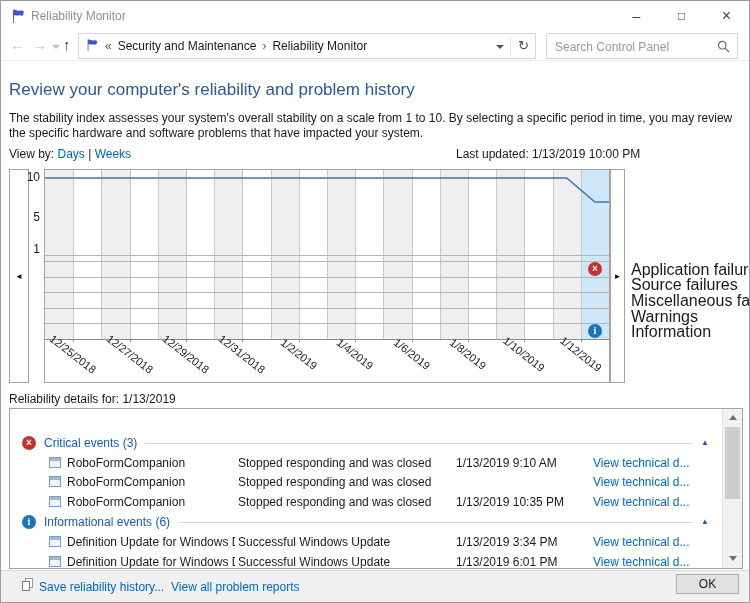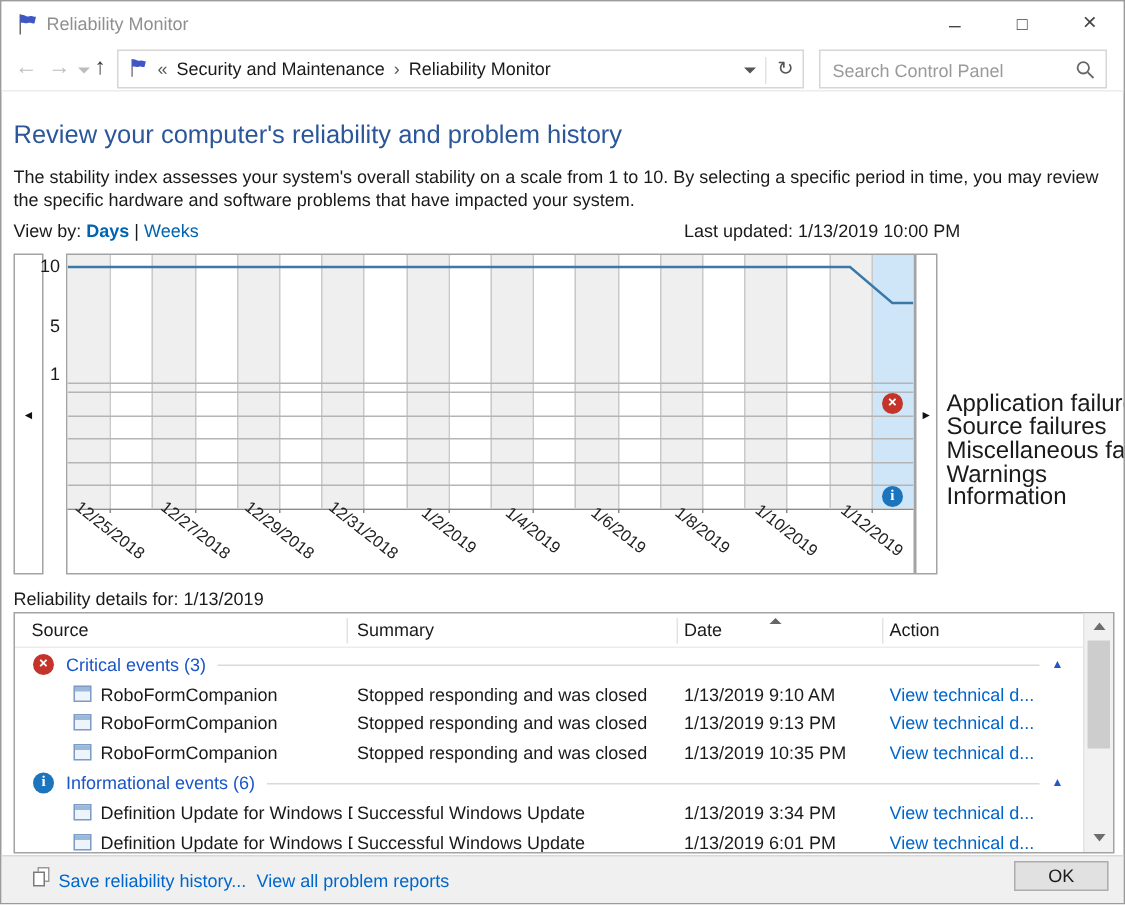--- a/index.html
+++ b/index.html
@@ -26,21 +26,21 @@
   #addr-divider{position:absolute;right:24px;top:4px;width:1px;height:18px;background:#e3e3e3;}
   #addr-refresh{position:absolute;right:6px;top:4px;font-size:13px;color:#555;}
   #searchbox{position:absolute;left:545px;top:2px;width:192px;height:26px;border:1px solid #d6d6d6;box-sizing:border-box;background:#fff;}
   #search-input{position:absolute;left:2px;top:2px;width:160px;height:20px;border:none;outline:none;font:12px "Liberation Sans","DejaVu Sans",sans-serif;color:#444;padding-left:6px;}
   #search-input::placeholder{color:#9a9a9a;}
   #search-mag{position:absolute;right:7px;top:6px;}
   
   #heading{position:absolute;left:8px;top:79px;font-size:17px;color:#2b579a;}
   #description{position:absolute;left:8px;top:110px;width:737px;line-height:15px;color:#1a1a1a;}
   #viewby{position:absolute;left:8px;top:146px;}
-  .daylink{color:#0063b1;font-weight:bold;text-align:right;}
+  .daylink{color:#0063b1;font-weight:normal;text-align:right;}
   .weeklink{color:#0063b1;}
   #last-updated{position:absolute;left:455px;top:146px;}
   
   #scroll-left{position:absolute;left:8px;top:168px;width:20px;height:214px;border:1px solid #a3a3a3;box-sizing:border-box;display:flex;align-items:center;justify-content:center;font-size:8px;color:#111;background:#fff;}
   #ylabels{position:absolute;left:24px;top:168px;width:17px;height:170px;}
   #ylabels div{position:absolute;right:2px;width:17px;text-align:right;font-size:12px;color:#1a1a1a;}
   #chart-outer{position:absolute;left:43px;top:168px;width:566px;height:214px;border:1px solid #a3a3a3;box-sizing:border-box;background:#fff;}
   #plot{position:absolute;left:0;top:0;width:564px;height:169px;border-bottom:1px solid #8b8b8b;overflow:hidden;}
   .band{position:absolute;top:0;height:100%;}
   .band.gy{background:#efefef;}
@@ -243,49 +243,38 @@
   <div id="legend">
       <div class="legend-item" style="top: 91.8px;">Application failures</div>
       <div class="legend-item" style="top: 107.4px;">Source failures</div>
       <div class="legend-item" style="top: 123px;">Miscellaneous failures</div>
       <div class="legend-item" style="top: 138.6px;">Warnings</div>
       <div class="legend-item" style="top: 154.2px;">Information</div>
     </div>
 
   <div id="details-title">Reliability details for: 1/13/2019</div>
   <div id="table">
-    <div id="thead">
-      <span class="hcell" style="left:11px;">Source</span>
-      <span class="hcell" style="left:228px;">Summary</span>
-      <span class="hcell" style="left:446px;">Date</span>
-      <span class="hcell" style="left:583px;">Action</span>
-      <span class="hsep" style="left:221px;"></span>
-      <span class="hsep" style="left:441px;"></span>
-      <span class="hsep" style="left:578px;"></span>
-      <span id="sort-caret"></span>
-    </div>
     <div id="tbody">
         <div class="grow">
           <span class="gicon m-err">×</span>
           <span class="glabel">Critical events (3)</span>
           <span class="gline"></span>
           <span class="gcollapse">▲</span>
         </div>
         <div class="trow">
           <span class="appicon"></span>
           <span class="c-src">RoboFormCompanion</span>
           <span class="c-sum">Stopped responding and was closed</span>
           <span class="c-date">1/13/2019 9:10 AM</span>
           <a class="c-act" href="#">View technical d...</a>
         </div>
         <div class="trow">
           <span class="appicon"></span>
           <span class="c-src">RoboFormCompanion</span>
           <span class="c-sum">Stopped responding and was closed</span>
-          <span class="c-date">1/13/2019 9:13 PM</span>
           <a class="c-act" href="#">View technical d...</a>
         </div>
         <div class="trow">
           <span class="appicon"></span>
           <span class="c-src">RoboFormCompanion</span>
           <span class="c-sum">Stopped responding and was closed</span>
           <span class="c-date">1/13/2019 10:35 PM</span>
           <a class="c-act" href="#">View technical d...</a>
         </div>
         <div class="grow">

